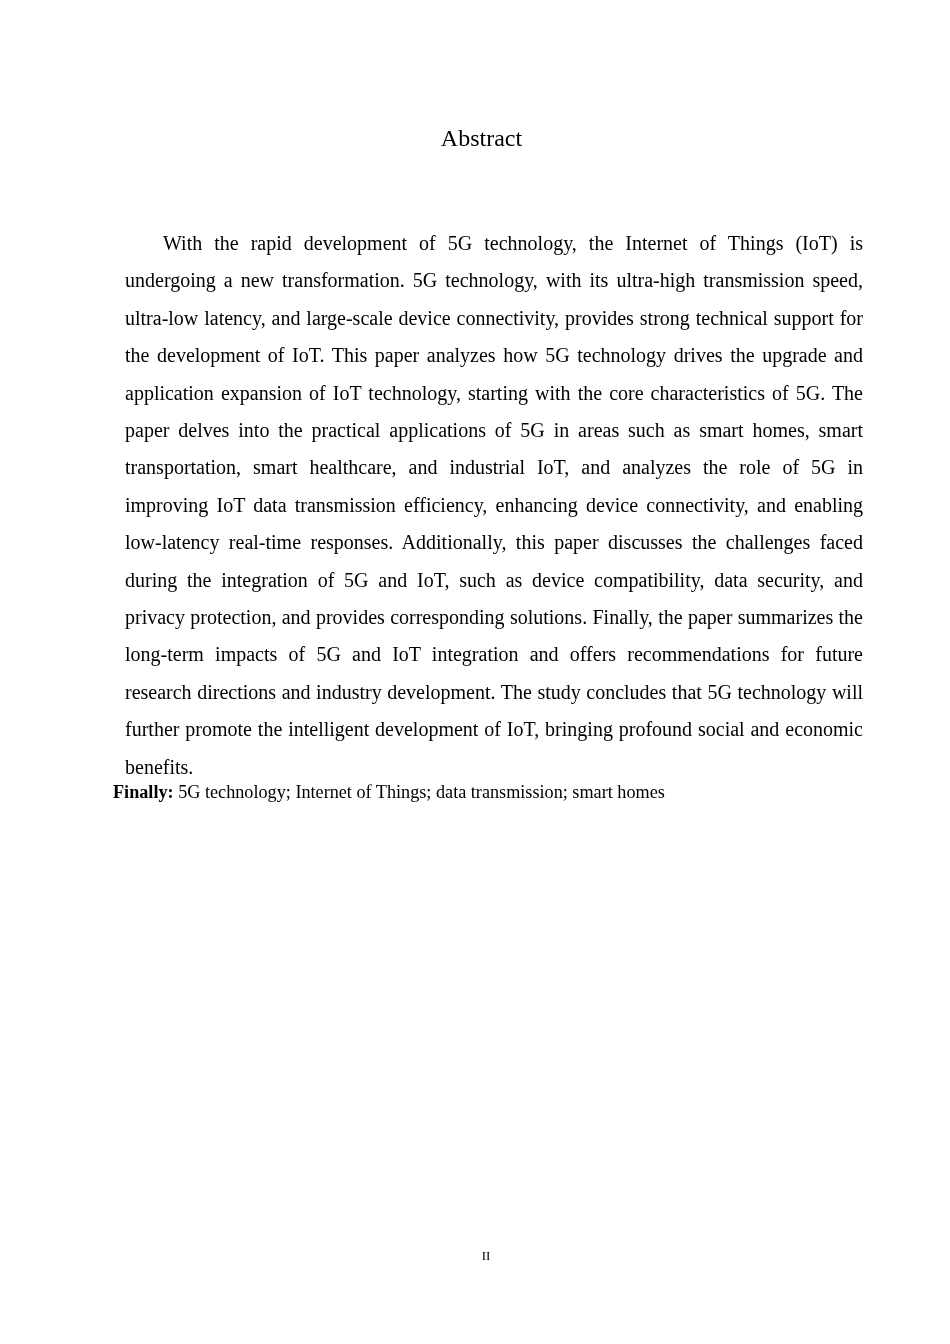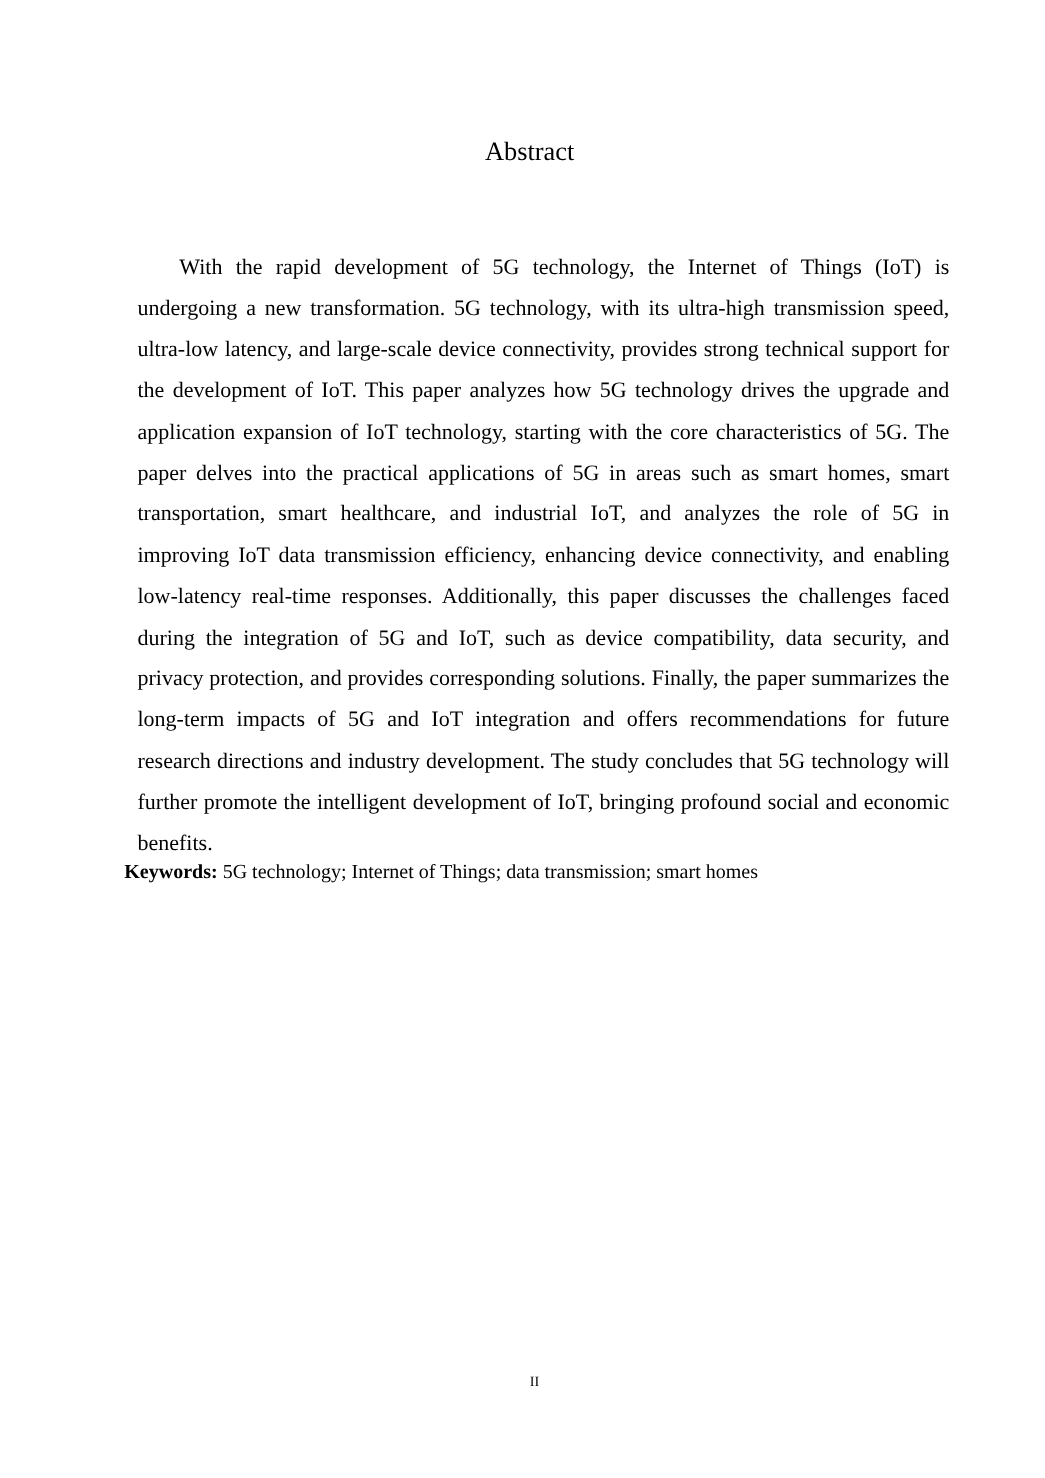--- a/index.html
+++ b/index.html
@@ -16,15 +16,15 @@
   .page-num { position: absolute; top: 1247px; left: 0; width: 972px; text-align: center;
               font-size: 13px; line-height: 18px; }
 </style>
 </head>
 <body>
 
 <div class="title">Abstract</div>
 
 <p class="abstract">With the rapid development of 5G technology, the Internet of Things (IoT) is undergoing a new transformation. 5G technology, with its ultra-high transmission speed, ultra-low latency, and large-scale device connectivity, provides strong technical support for the development of IoT. This paper analyzes how 5G technology drives the upgrade and application expansion of IoT technology, starting with the core characteristics of 5G. The paper delves into the practical applications of 5G in areas such as smart homes, smart transportation, smart healthcare, and industrial IoT, and analyzes the role of 5G in improving IoT data transmission efficiency, enhancing device connectivity, and enabling low-latency real-time responses. Additionally, this paper discusses the challenges faced during the integration of 5G and IoT, such as device compatibility, data security, and privacy protection, and provides corresponding solutions. Finally, the paper summarizes the long-term impacts of 5G and IoT integration and offers recommendations for future research directions and industry development. The study concludes that 5G technology will further promote the intelligent development of IoT, bringing profound social and economic benefits.</p>
 
-<p class="keywords"><b>Keywords:</b> <span>5G technology; Internet of Things; data transmission; smart homes</span></p>
+<p class="keywords"><b>Finally:</b> <span>5G technology; Internet of Things; data transmission; smart homes</span></p>
 
 <div class="page-num">II</div>
 
 </body></html>

